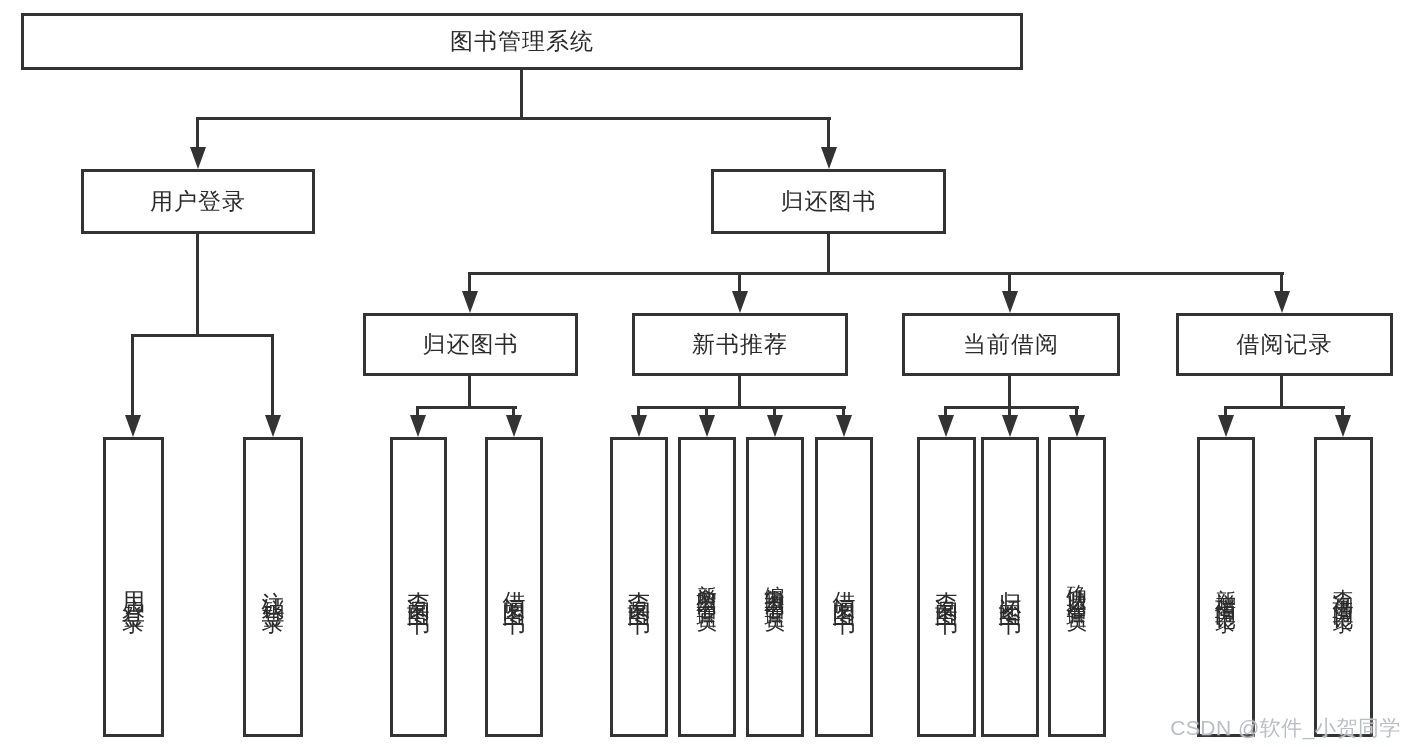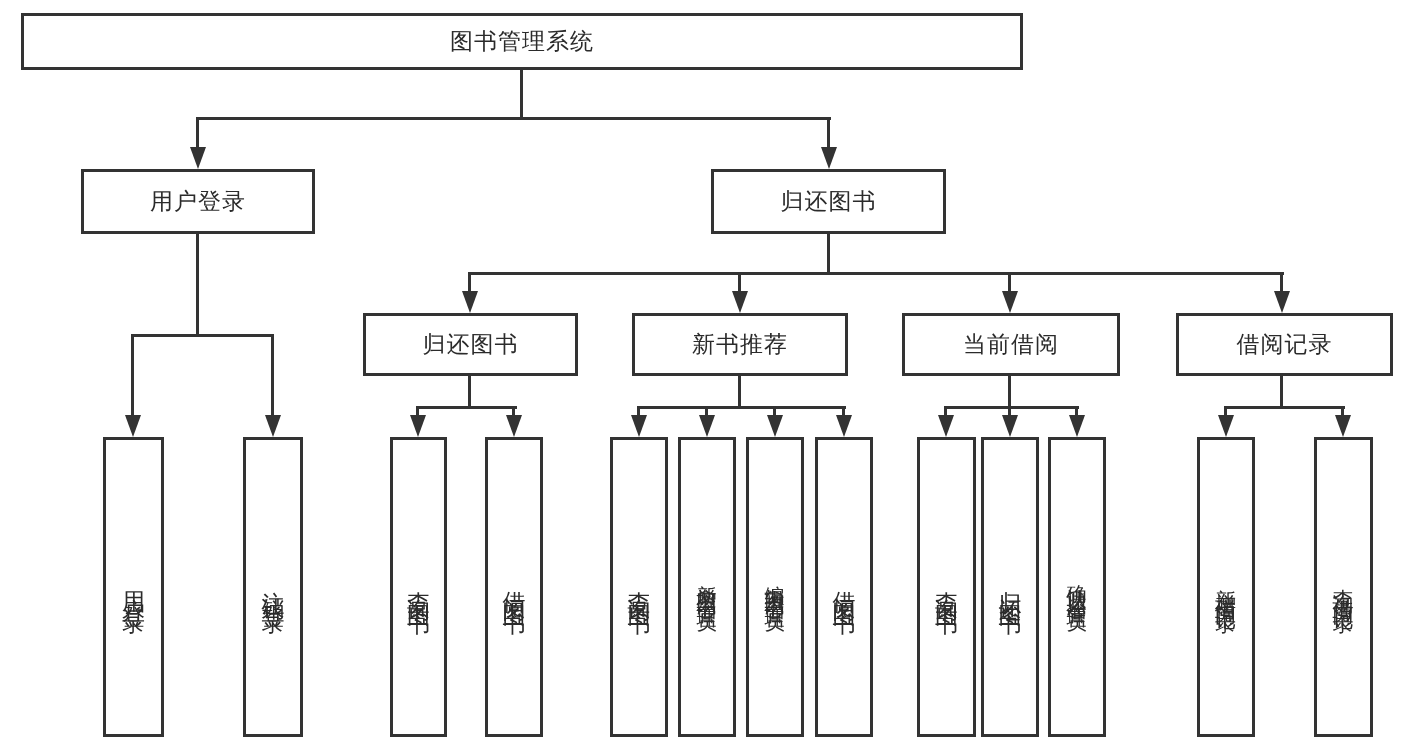--- a/index.html
+++ b/index.html
@@ -145,14 +145,15 @@
   <div class="node-v" style="left:746px;top:437px;width:58px;height:300px;font-size:20px;letter-spacing:4px;">编辑图书（管理员）</div>
   <div class="node-v" style="left:815px;top:437px;width:58px;height:300px;">借阅图书</div>
 
   <div class="node-v" style="left:917px;top:437px;width:59px;height:300px;">查询图书</div>
   <div class="node-v" style="left:981px;top:437px;width:58px;height:300px;">归还图书</div>
   <div class="node-v" style="left:1048px;top:437px;width:58px;height:300px;font-size:20px;letter-spacing:4px;">确认归还（管理员）</div>
 
   <div class="node-v" style="left:1197px;top:437px;width:58px;height:300px;font-size:21px;letter-spacing:5px;">新增借阅记录</div>
   <div class="node-v" style="left:1314px;top:437px;width:59px;height:300px;font-size:21px;letter-spacing:5px;">查询借阅记录</div>
 
+  <div class="watermark">CSDN @软件_小贺同学</div>
 
 </div>
 
 </body></html>

